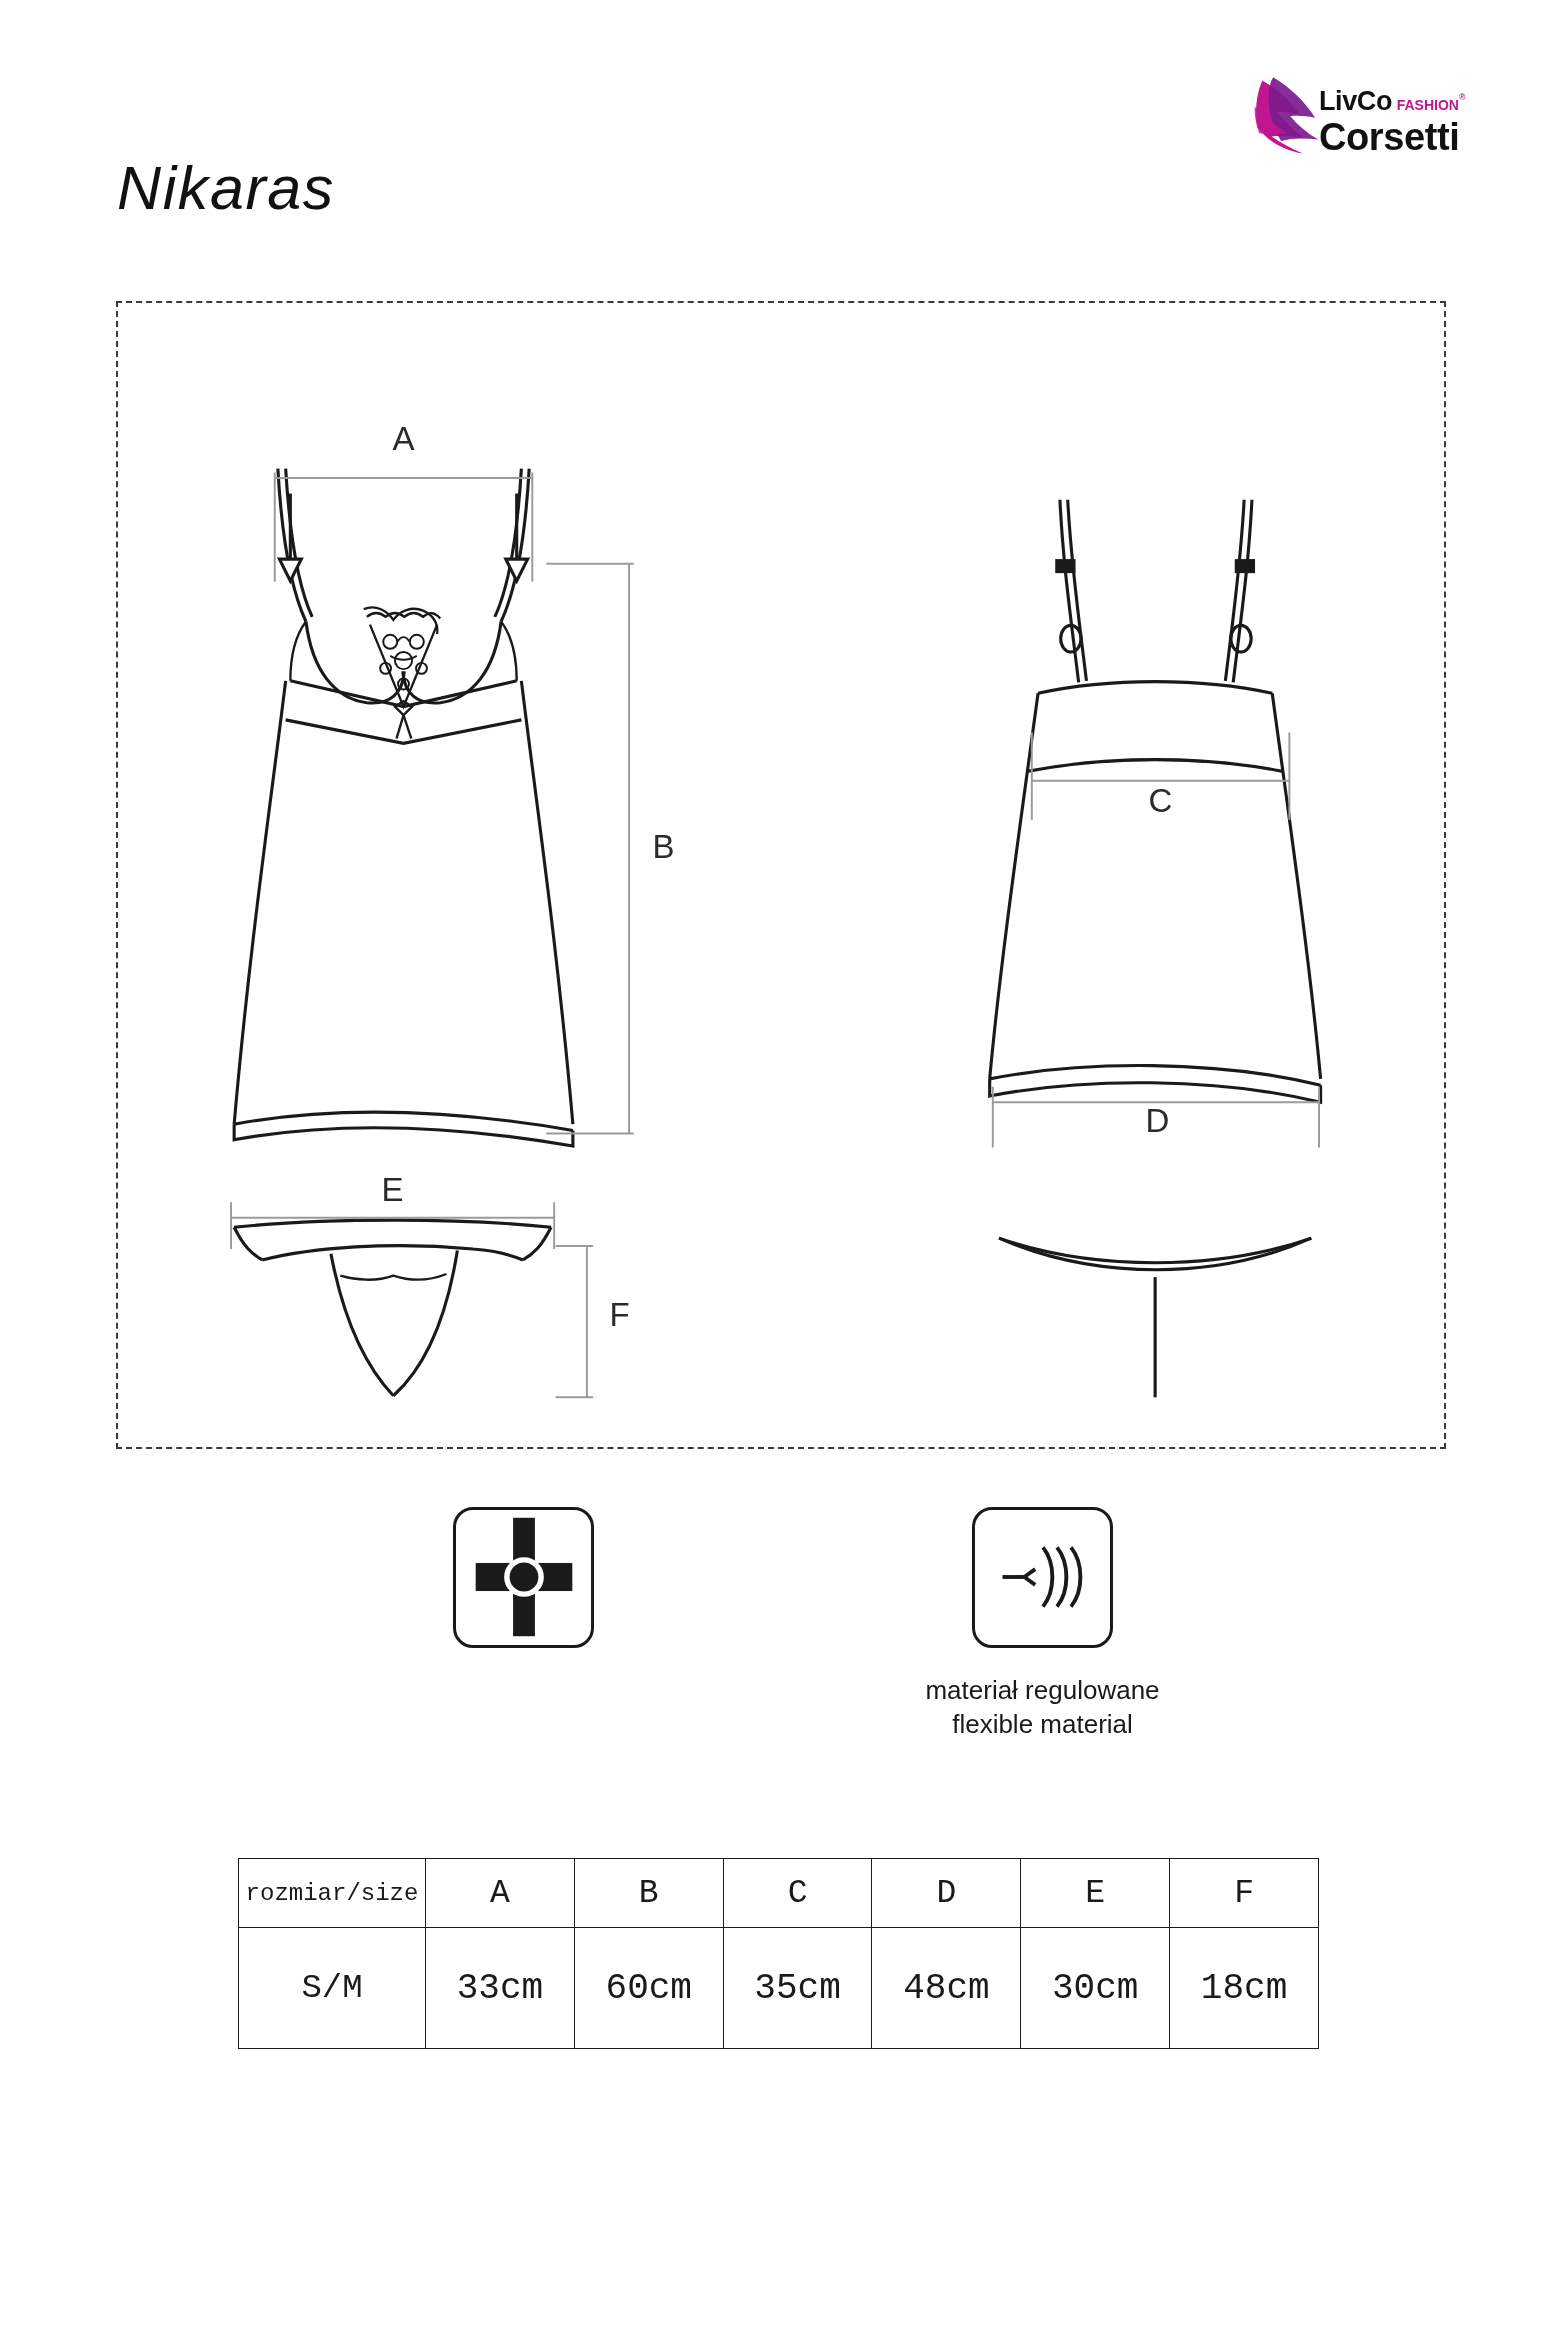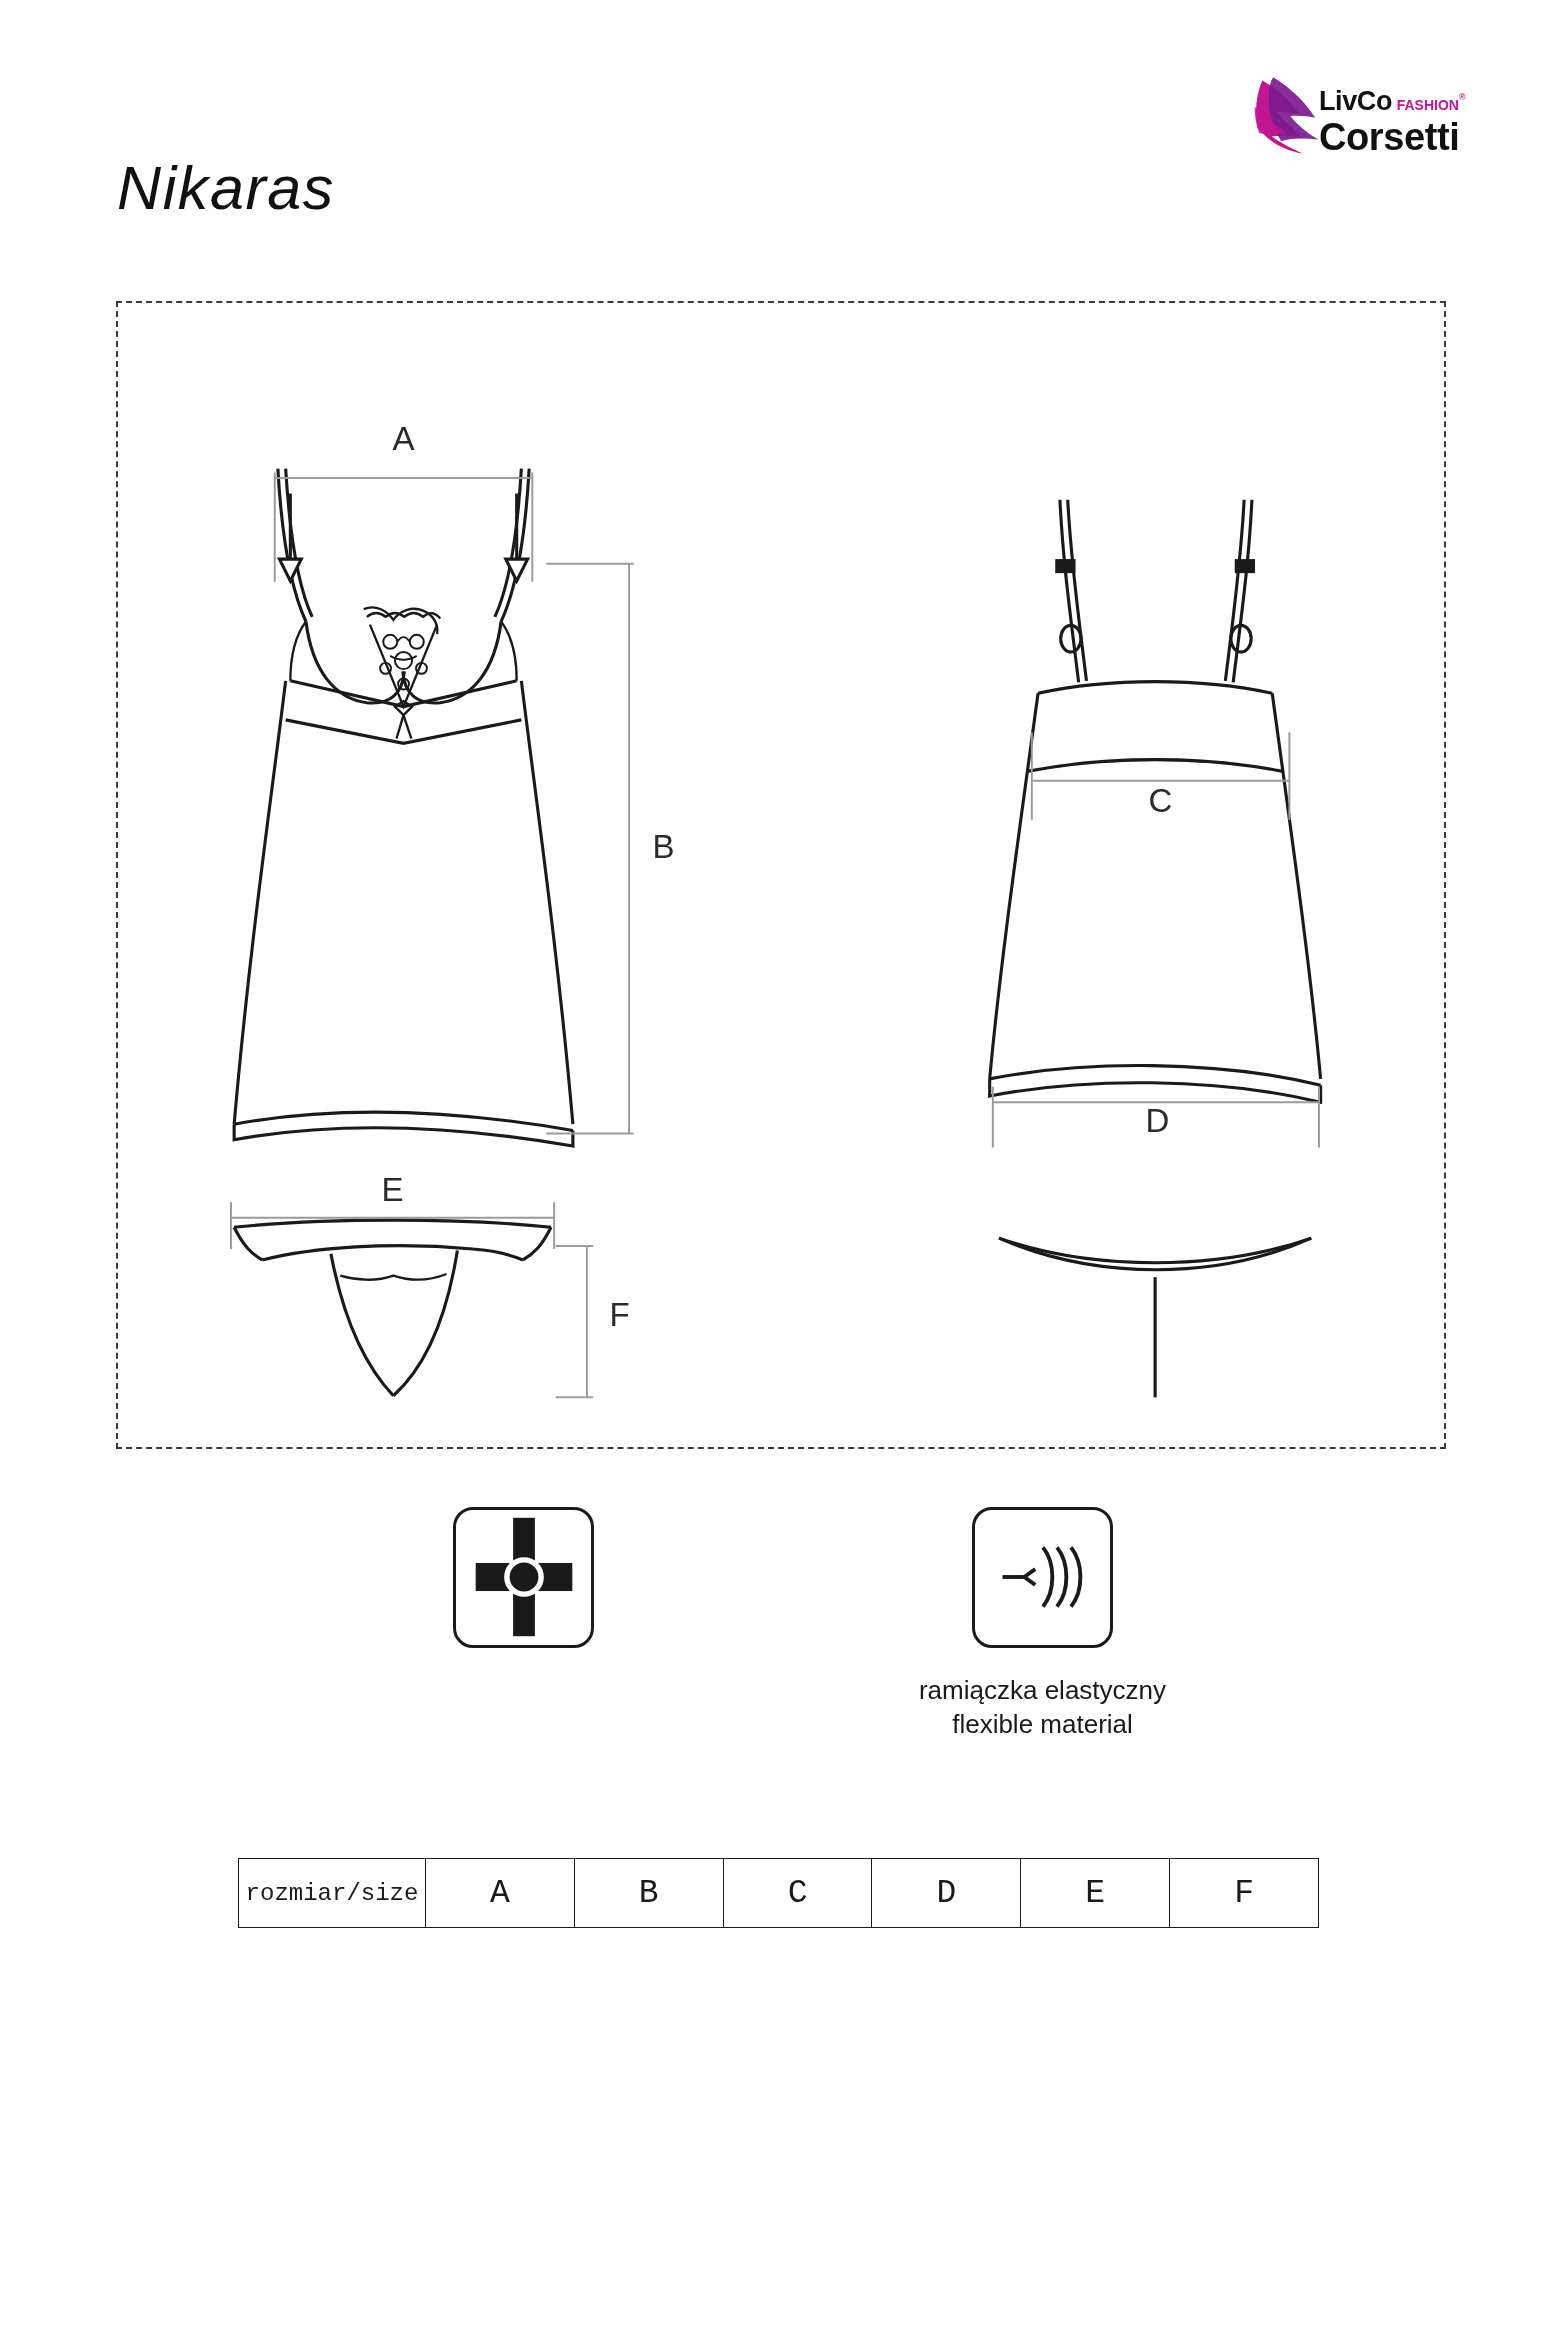--- a/index.html
+++ b/index.html
@@ -315,33 +315,42 @@
     <svg width="134" height="134" viewBox="0 0 172 172">
       <line x1="34" y1="86" x2="62" y2="86" stroke="#1a1a1a" stroke-width="5"></line>
       <path d="M62 86 L76 76" stroke="#1a1a1a" stroke-width="5"></path>
       <path d="M62 86 L76 96" stroke="#1a1a1a" stroke-width="5"></path>
       <path d="M86 48 C102 68 102 104 86 124" fill="none" stroke="#1a1a1a" stroke-width="5"></path>
       <path d="M104 48 C120 68 120 104 104 124" fill="none" stroke="#1a1a1a" stroke-width="5"></path>
       <path d="M122 48 C138 68 138 104 122 124" fill="none" stroke="#1a1a1a" stroke-width="5"></path>
     </svg>
   </div>
   <div class="feature-caption">
-    <div>ramiączka elastyczny</div>
+    <div>materiał regulowane</div>
     <div>flexible material</div>
   </div>
 </div>
 
 <table class="size-table">
   <thead>
     <tr>
       <th class="first-col">rozmiar/size</th>
       <th>A</th>
       <th>B</th>
       <th>C</th>
       <th>D</th>
       <th>E</th>
       <th>F</th>
     </tr>
   </thead>
   <tbody>
+    <tr>
+      <td class="row-head">S/M</td>
+      <td>33cm</td>
+      <td>60cm</td>
+      <td>35cm</td>
+      <td>48cm</td>
+      <td>30cm</td>
+      <td>18cm</td>
+    </tr>
   </tbody>
 </table>
 
 
 </body></html>

